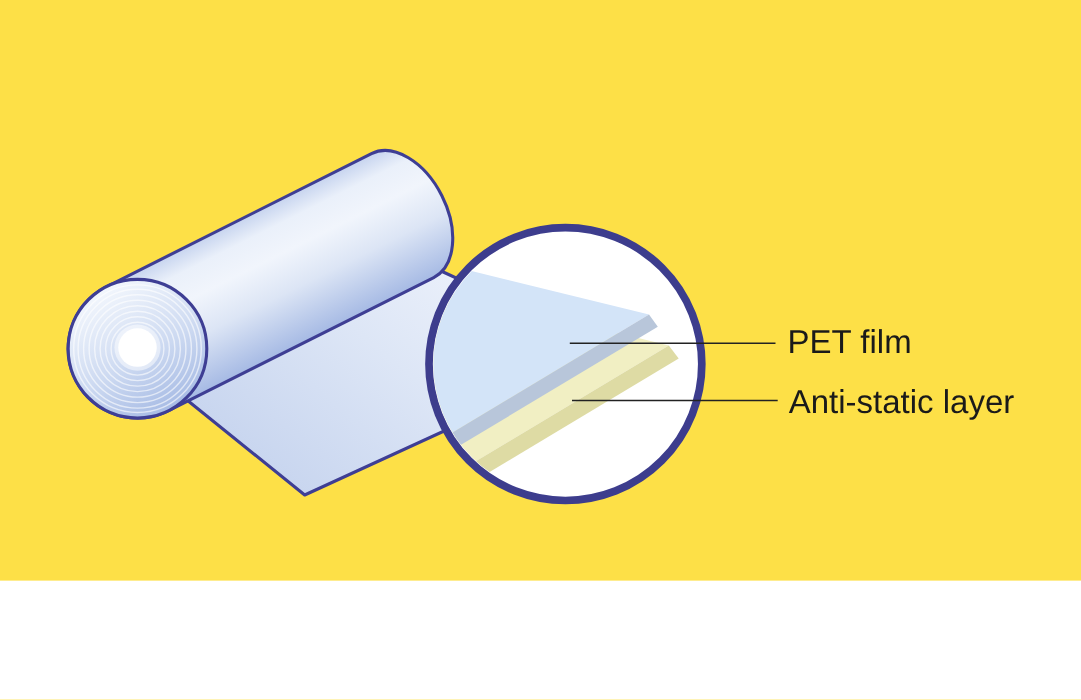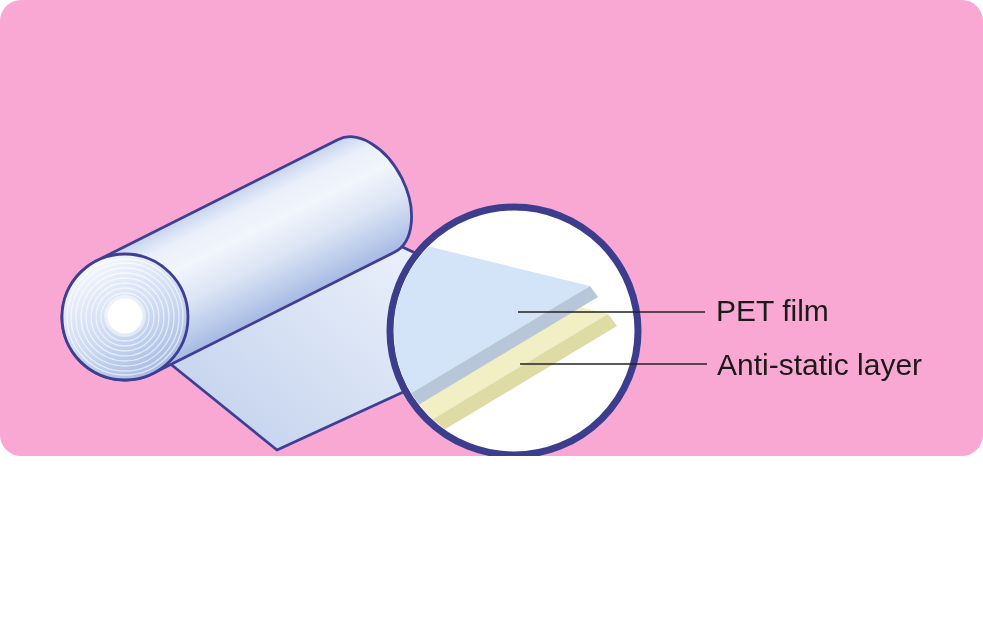--- a/index.html
+++ b/index.html
@@ -4,24 +4,23 @@
 <style>
   html, body {
     margin: 0;
     padding: 0;
     background: #ffffff;
     font-family: "Liberation Sans", sans-serif;
   }
   .stage {
     position: relative;
     width: 983px;
-    height: 456px;
-    background: #f9a8d4;
+    height: 528px;
+    background: #fde047;
     overflow: hidden;
-    border-radius: 21px;
   }
   .stage svg { display: block; }
   text.diagram-label {
     font-family: "Liberation Sans", sans-serif;
     font-size: 30px;
     font-weight: 400;
   }
 </style>
 </head>
 <body>

